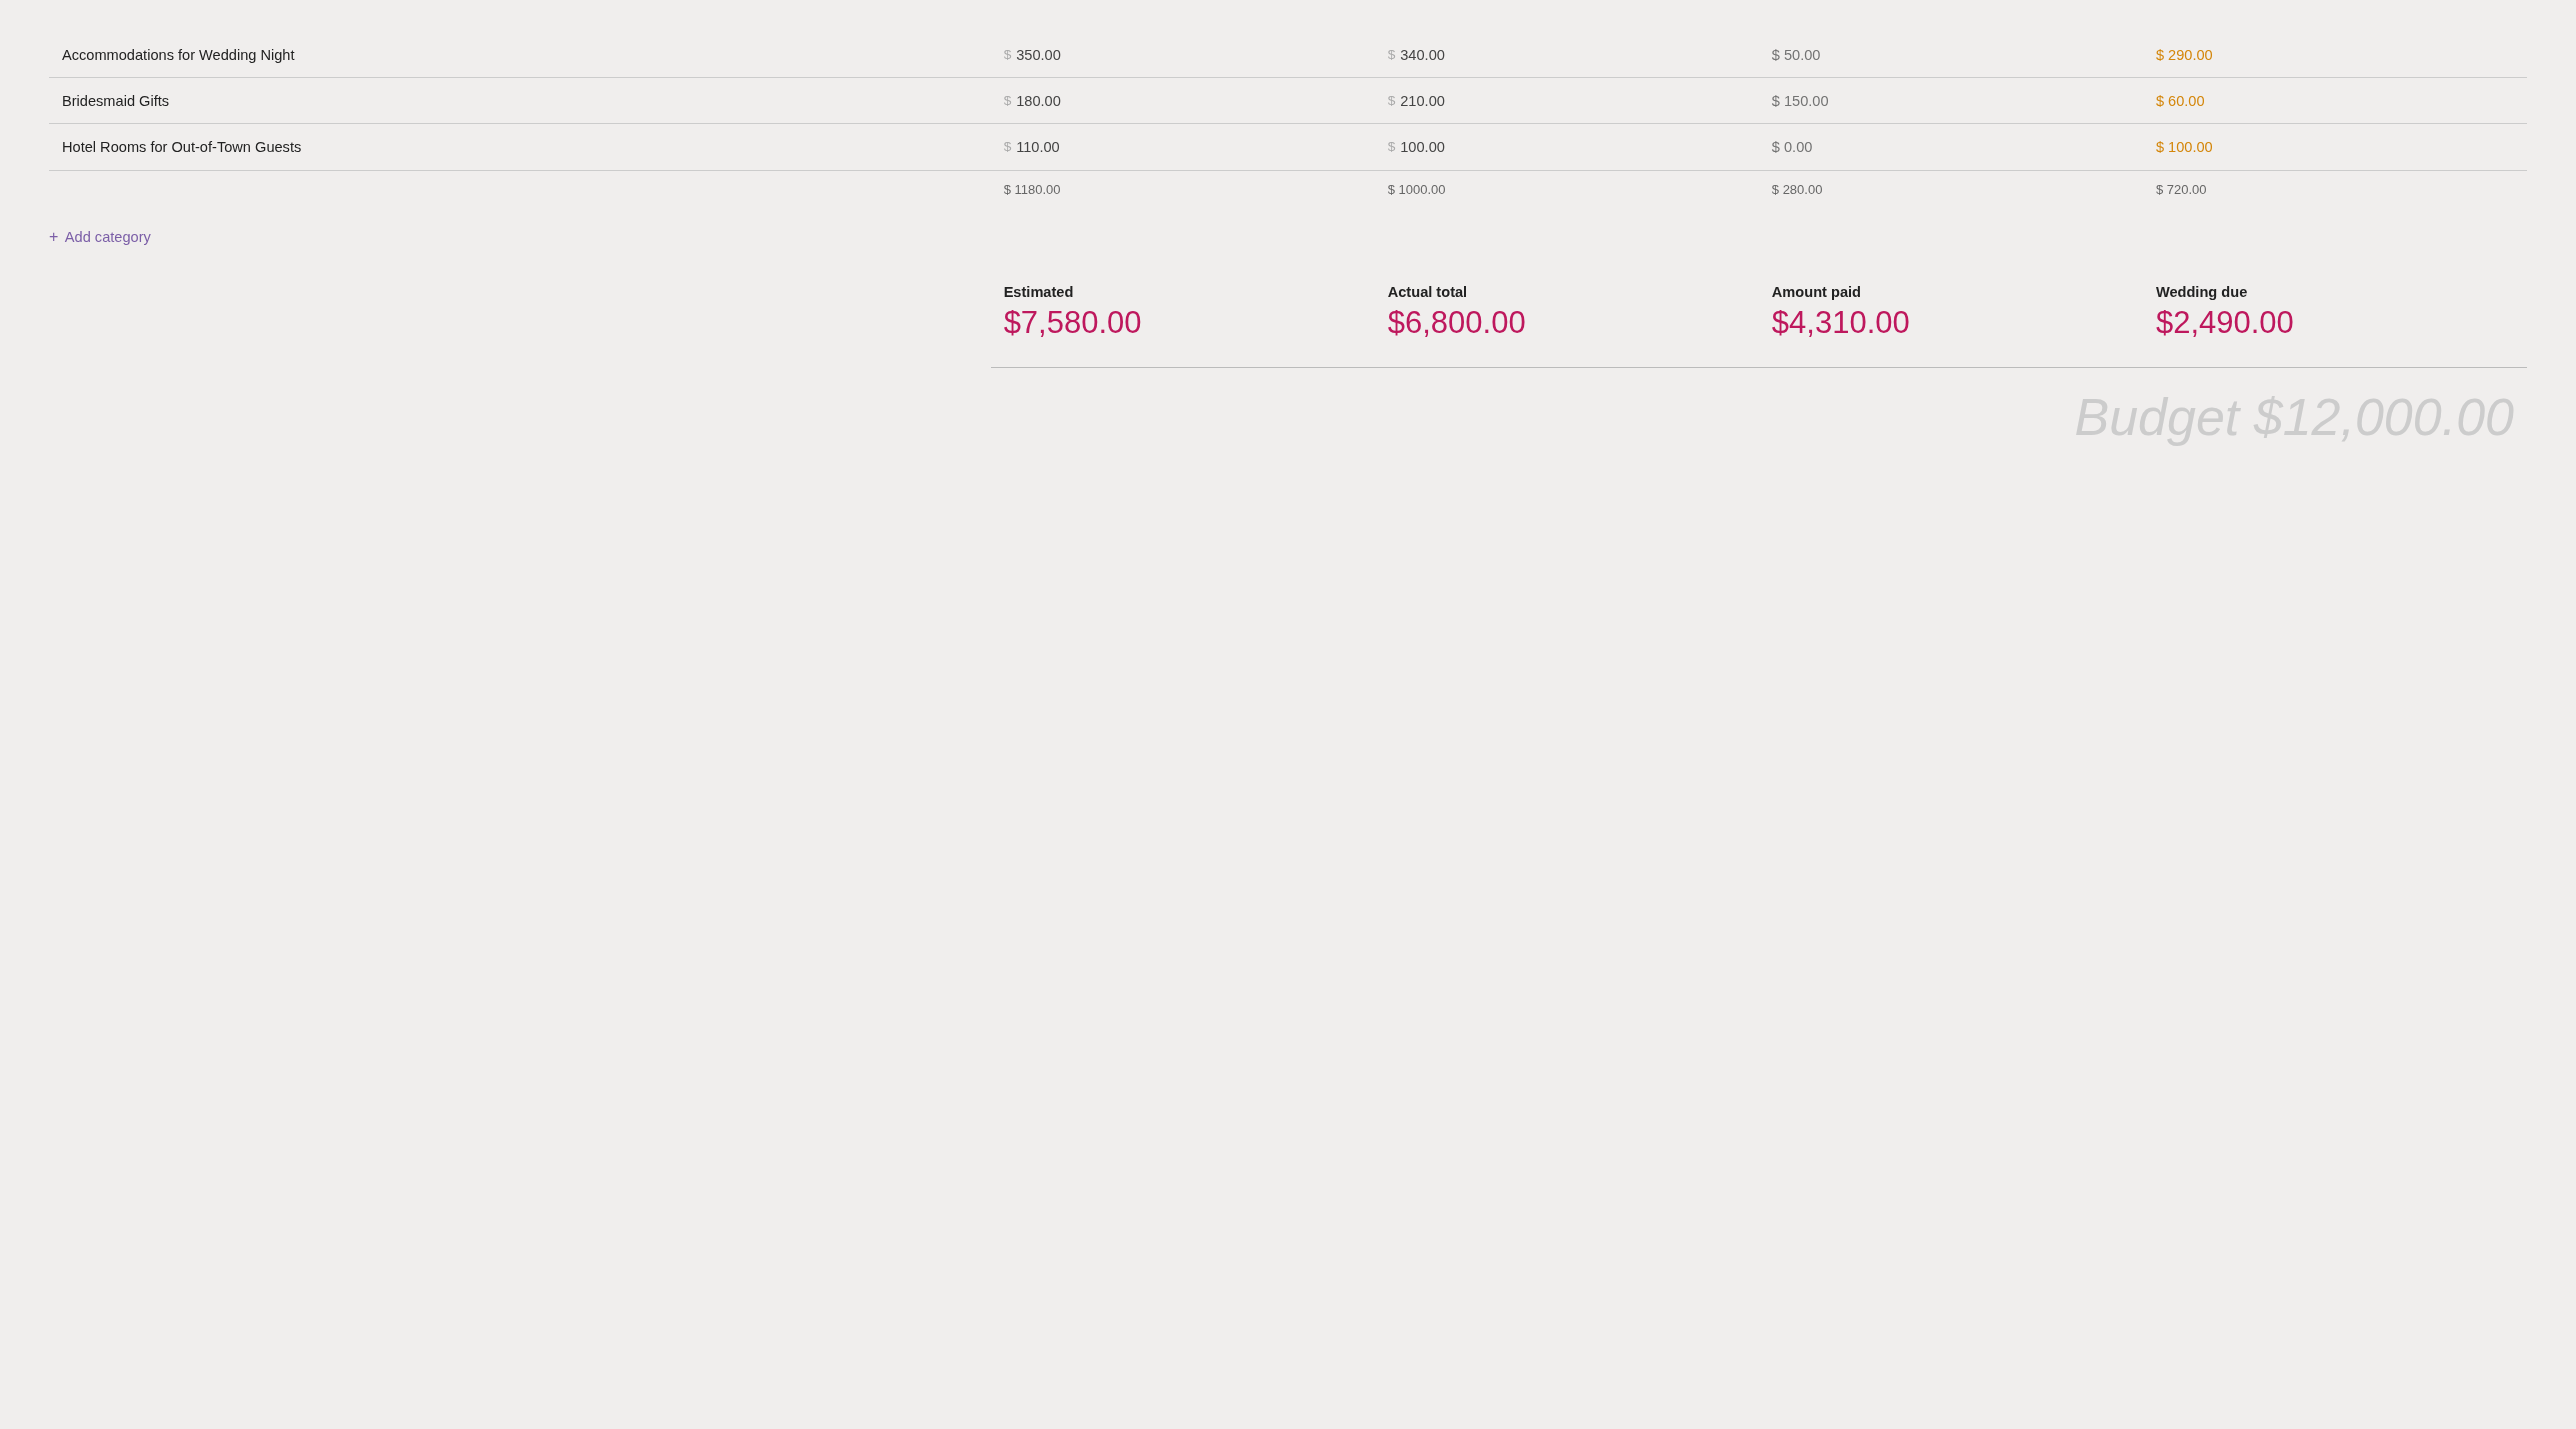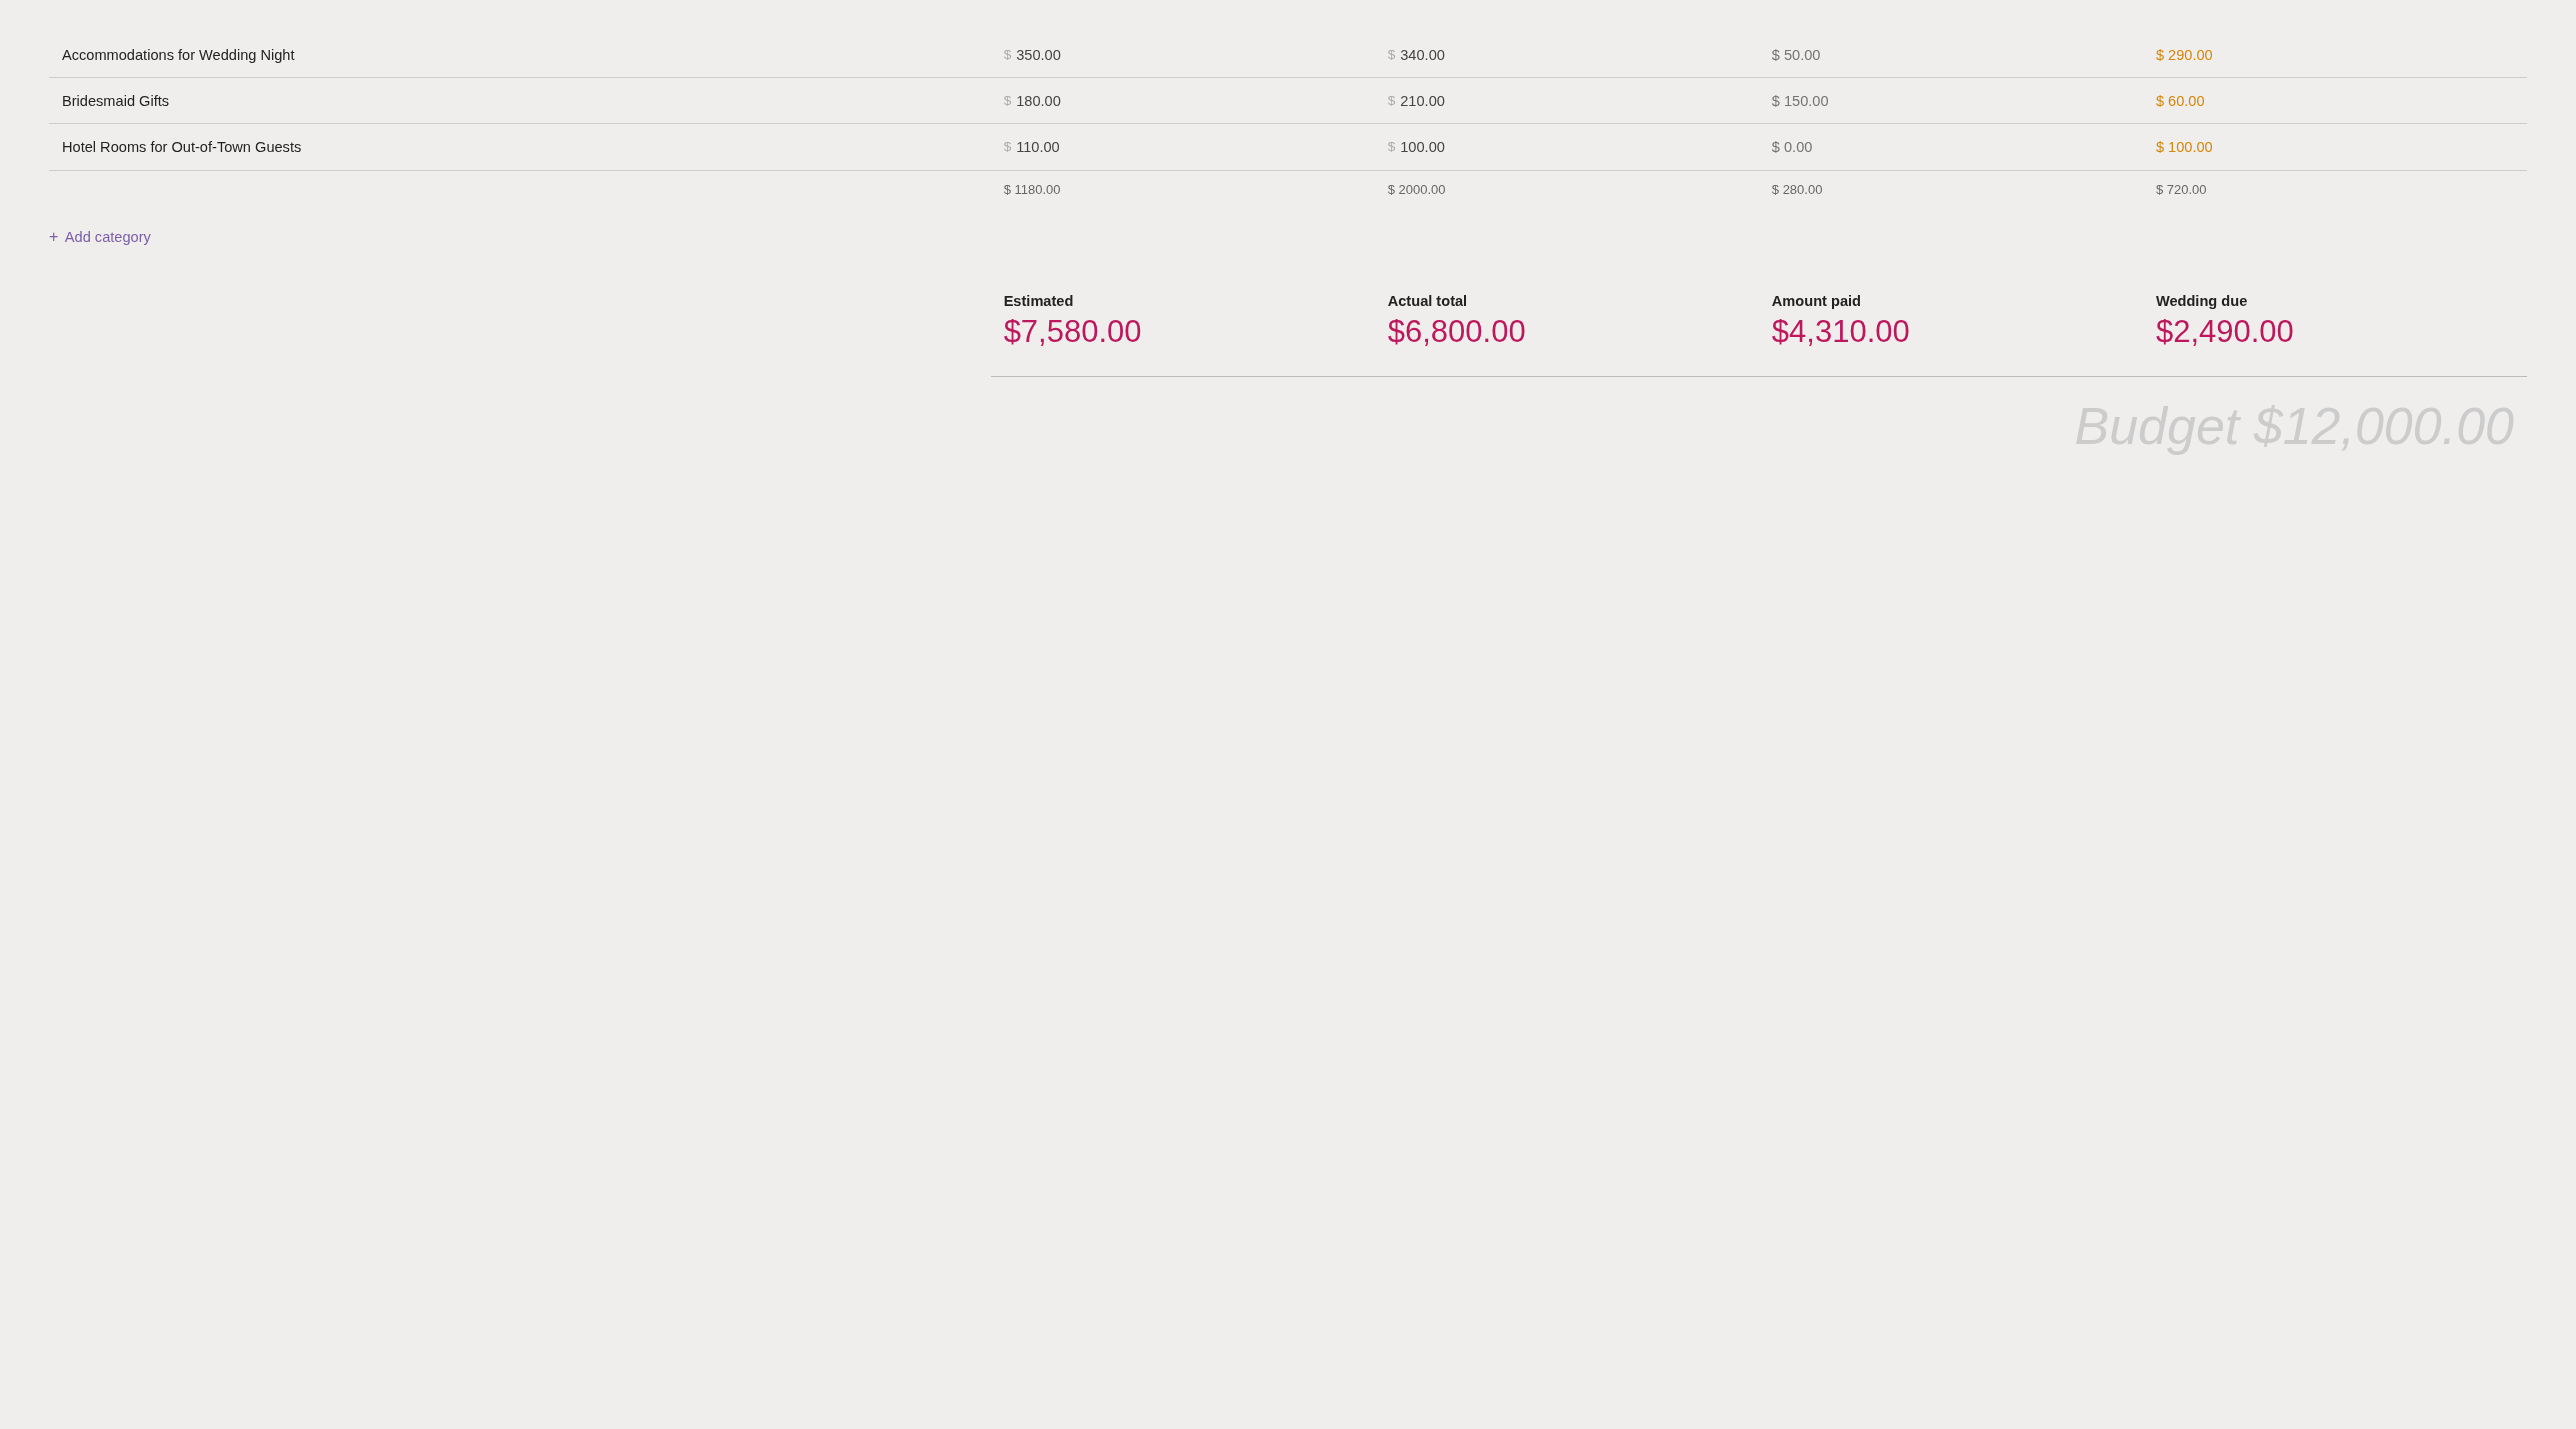--- a/index.html
+++ b/index.html
@@ -88,21 +88,21 @@
 
     .add-category .plus-icon {
       font-size: 16px;
       font-weight: 300;
     }
 
     .summary-section {
       display: flex;
       justify-content: space-between;
       gap: 0;
-      margin-top: 15px;
+      margin-top: 6px;
       padding-left: 38%;
     }
 
     .summary-col {
       flex: 1;
       padding: 6.5px 13px;
     }
 
     .summary-label {
       font-size: 14.6px;
@@ -214,21 +214,21 @@
       </td>
       <td class="col-due">
         <div class="amount-cell">
           <span class="amount-orange">$ 100.00</span>
         </div>
       </td>
     </tr>
       <tr class="totals-row">
     <td></td>
     <td>$ 1180.00</td>
-    <td>$ 2000.00</td>
+    <td>$ 1000.00</td>
     <td>$ 280.00</td>
     <td>$ 720.00</td>
   </tr>
     </tbody>
 </table>
 
 <div class="add-category">
   <span class="plus-icon">+</span>
   <span>Add category</span>
 </div>

